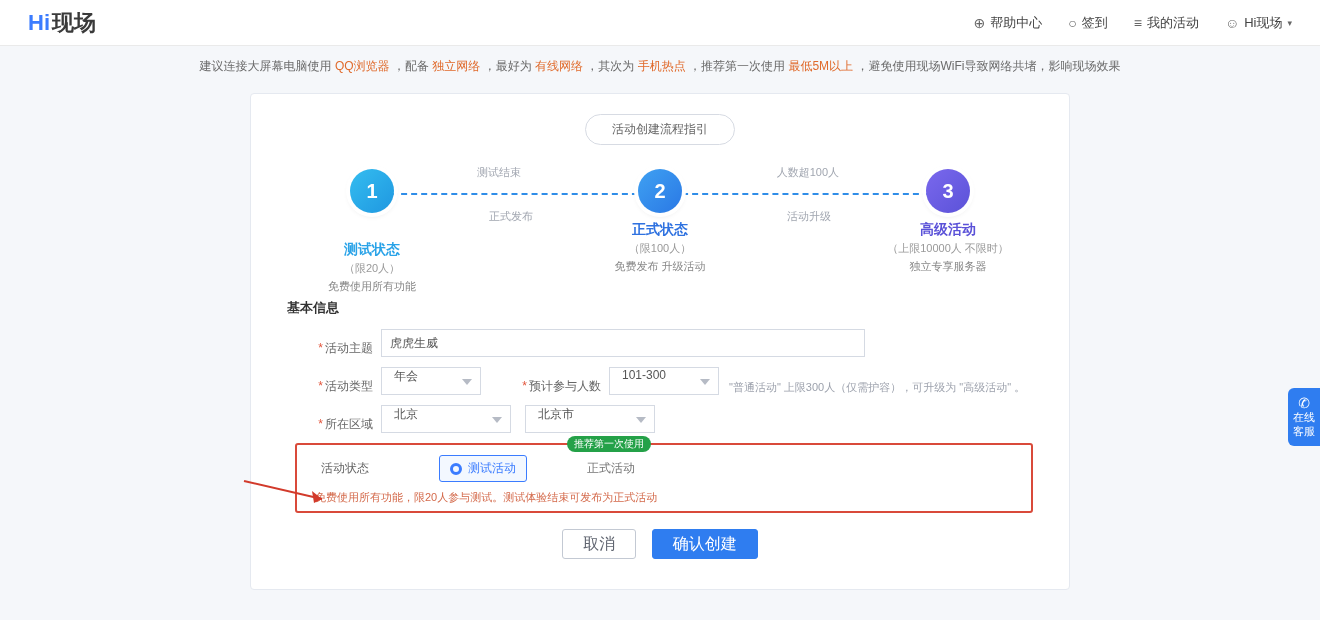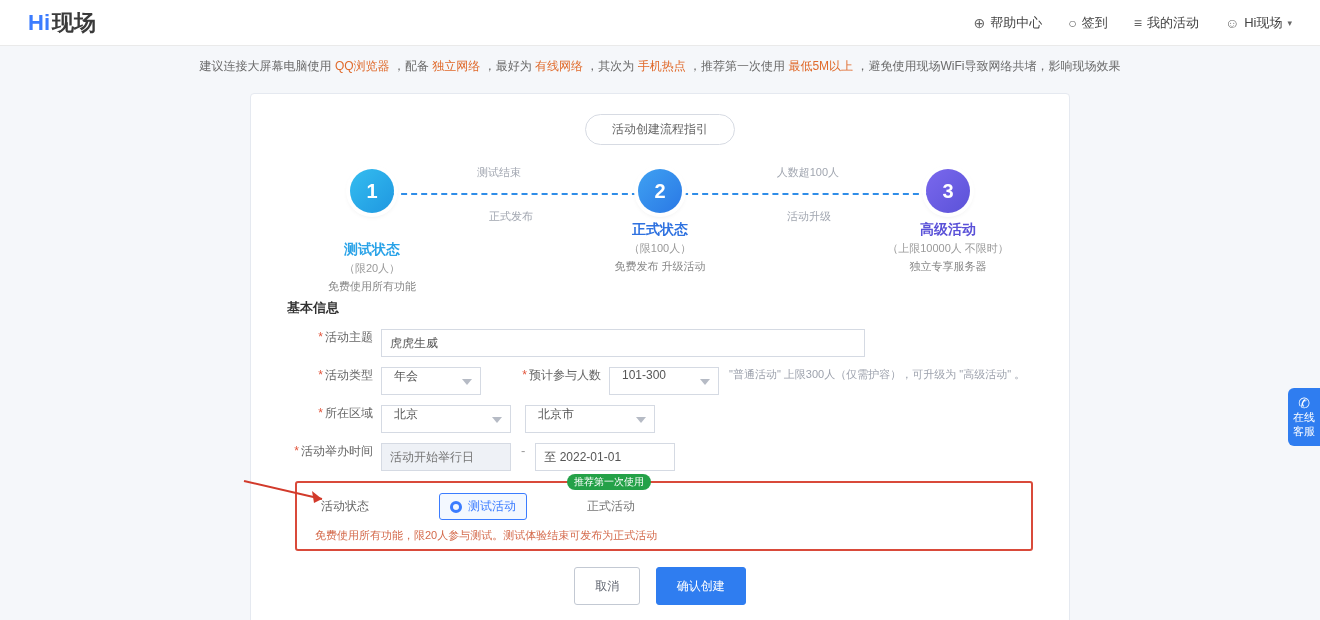--- a/index.html
+++ b/index.html
@@ -103,21 +103,21 @@
 }
 .mid-top1 { left: 166px; top: 0; }
 .mid-bot1 { left: 178px; top: 44px; }
 .mid-top2 { right: 170px; top: 0; }
 .mid-bot2 { right: 178px; top: 44px; }
 
 
 .section-ttl { font-size: 13px; font-weight: 600; color: #333; margin: 8px 0 12px; }
 
 
-.form-row { display: flex; align-items: flex-start; margin-bottom: 10px; }
+.form-row { display: flex; align-items: flex-end; margin-bottom: 10px; }
 .label {
   width: 86px; text-align: right; font-size: 12px; color: #666;
   margin-right: 8px;
 }
 .label .req { color: #e2553c; margin-right: 2px; }
 .input, .select {
   height: 28px;
   border: 1px solid #d5dae3;
   padding: 0 8px;
   font-size: 12px;
@@ -179,23 +179,23 @@
   top: 479px;
   width: 90px;
   height: 28px;
   pointer-events: none;
 }
 
 
 .btn-row { text-align: center; margin-top: 16px; }
 .btn {
   display: inline-block;
-  height: 38px;
+  height: 30px;
   padding: 0 20px;
-  font-size: 12px;
+  font-size: 16px;
   border-radius: 3px;
   border: 1px solid #c3c9d3;
   background: #fff;
   color: #606570;
   cursor: pointer;
   margin: 0 6px;
 }
 .btn-primary { background: #2f7df0; border-color: #2f7df0; color: #fff; }
 
 
@@ -300,26 +300,20 @@
     <span class="hint">"普通活动" 上限300人（仅需护容），可升级为 "高级活动" 。</span>
   </div>
 
   <div class="form-row">
     <div class="label"><span class="req">*</span><span>所在区域</span></div>
     <div class="select" style="width:130px"><span>北京</span></div>
     <div style="width:14px"></div>
     <div class="select" style="width:130px"><span>北京市</span></div>
   </div>
 
-  <div class="form-row">
-    <div class="label"><span class="req">*</span><span>活动举办时间</span></div>
-    <input class="input" style="width: 130px; background: rgb(238, 241, 246); color: rgb(170, 170, 170);" placeholder="活动开始举行日">
-    <span style="margin:0 10px;color:#999">-</span>
-    <input class="input" style="width: 140px;" value="至 2022-01-01">
-  </div>
 
   <div class="form-row" style="align-items:flex-start;margin-top:6px">
     <div class="radio-frame">
       <div class="badge">推荐第一次使用</div>
       <div class="radio-ops">
         <div class="radio-title">活动状态</div>
         <div class="radio-box">
           <span class="dot"></span>
           <span>测试活动</span>
         </div>

